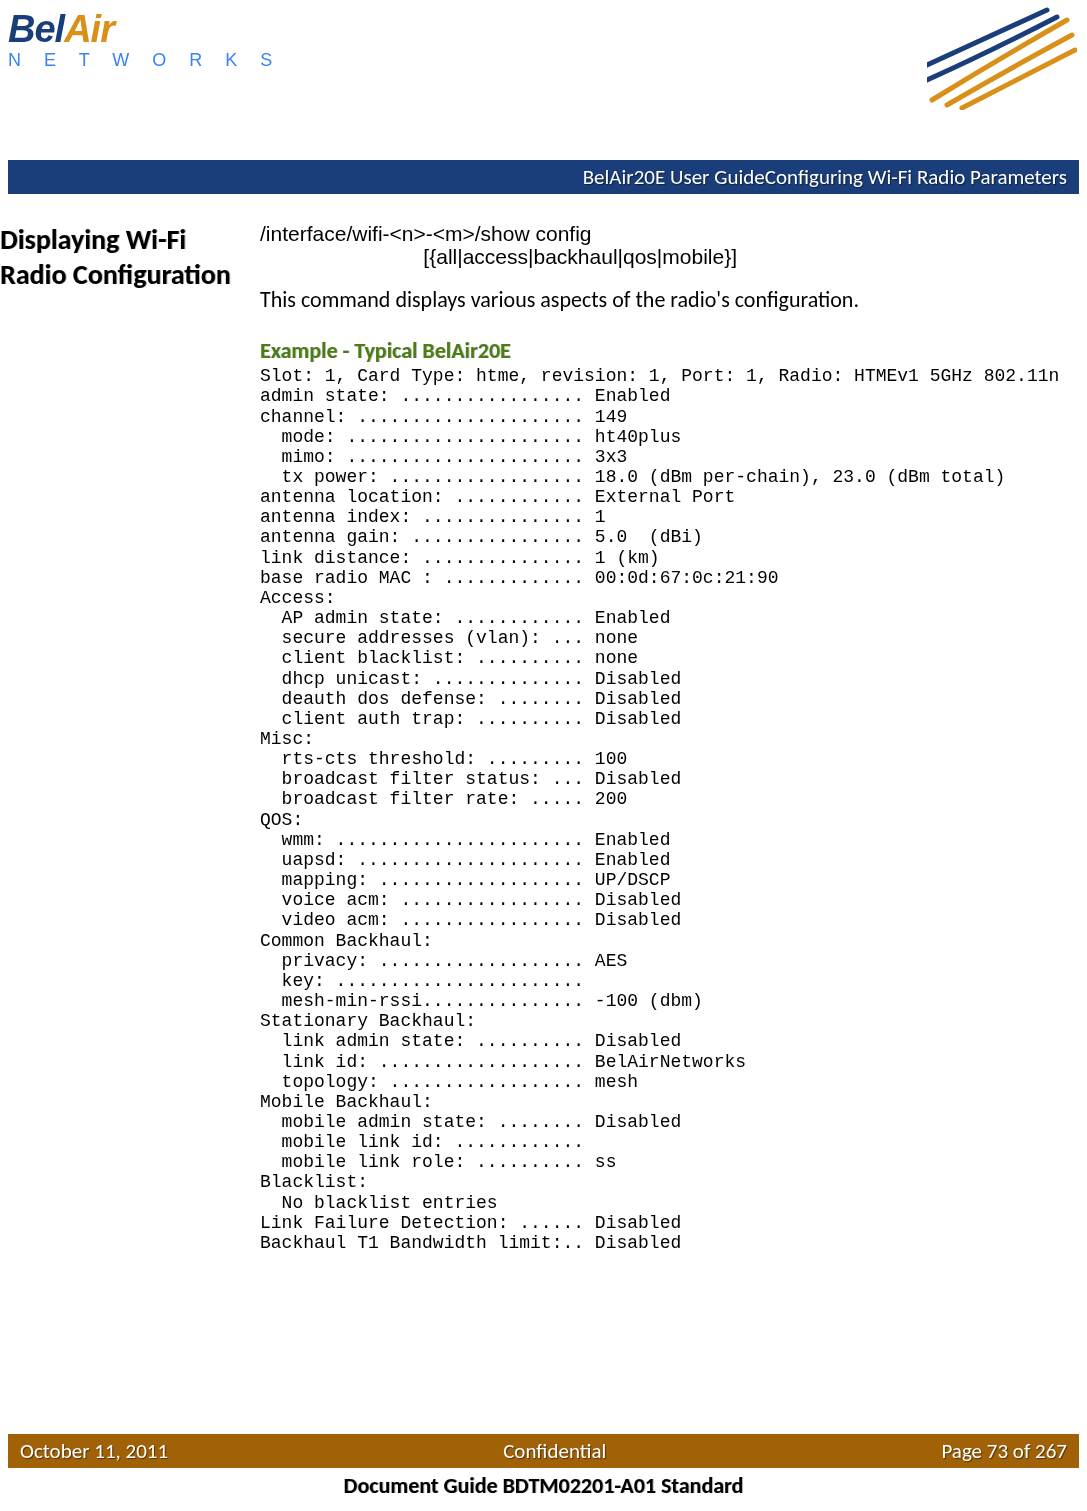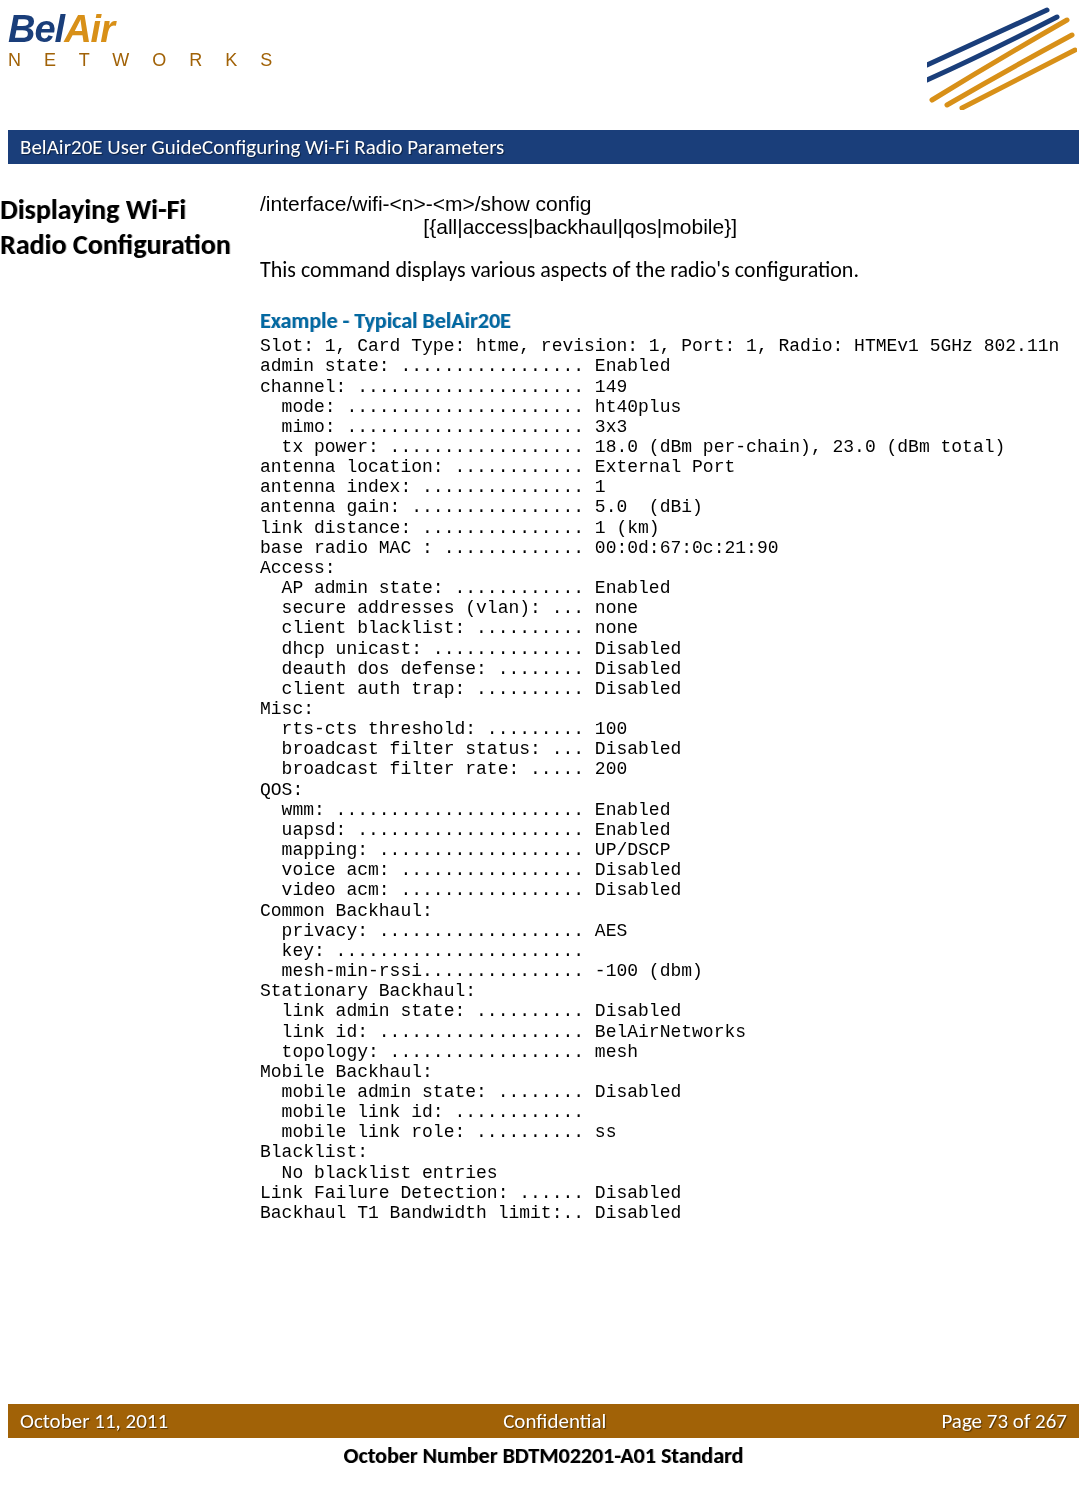--- a/index.html
+++ b/index.html
@@ -10,56 +10,56 @@
     color: #000;
     width: 1087px;
   }
   .page {
     width: 1087px;
     box-sizing: border-box;
     position: relative;
   }
   .header-area {
     position: relative;
-    height: 130px;
+    height: 160px;
   }
   .logo-left {
     position: absolute;
     top: 10px;
     left: 8px;
   }
   .logo-belair {
     font-weight: bold;
     font-style: italic;
     font-size: 38px;
     color: #1a3e7a;
     letter-spacing: -1px;
     line-height: 1;
     font-family: "Arial Black", Arial, sans-serif;
   }
   .logo-belair .air {
     color: #d89018;
   }
   .logo-networks {
     font-size: 18px;
-    color: #a16207;
+    color: #3b82f6;
     letter-spacing: 9px;
     font-family: Arial, sans-serif;
     margin-top: 2px;
   }
   .logo-right {
     position: absolute;
     top: 5px;
     right: 10px;
     width: 150px;
     height: 105px;
   }
   .titlebar {
     display: flex;
-    justify-content: flex-start;
+    justify-content: flex-end;
     align-items: center;
     background: #1a3e7a;
     color: #fff;
     padding: 4px 12px;
     font-size: 21px;
     margin: 0 8px 0 8px;
     text-shadow: 1px 1px 1px rgba(0,0,0,0.5);
   }
   .content {
     display: flex;
@@ -90,21 +90,21 @@
     margin-bottom: 10px;
     line-height: 1.1;
   }
   .desc-text {
     font-size: 22px;
     margin: 18px 0 24px 0;
   }
   .example-heading {
     font-size: 22px;
     font-weight: bold;
-    color: #0369a1;
+    color: #4d7c0f;
     margin-bottom: 2px;
     text-shadow: 1px 0 0 rgba(26,62,122,0.3);
   }
   .example-cmd {
     font-family: "Courier New", monospace;
     font-size: 21px;
     white-space: pre;
     line-height: 1.05;
   }
   .example-output {
@@ -218,15 +218,15 @@
 Link Failure Detection: ...... Disabled
 Backhaul T1 Bandwidth limit:.. Disabled</div>
     </div>
   </div>
 
   <div class="footer-bar">
     <span>October 11, 2011</span>
     <span>Confidential</span>
     <span>Page 73 of 267</span>
   </div>
-  <div class="doc-number">October Number BDTM02201-A01 Standard</div>
+  <div class="doc-number">Document Guide BDTM02201-A01 Standard</div>
 
 </div>
 
 </body></html>

